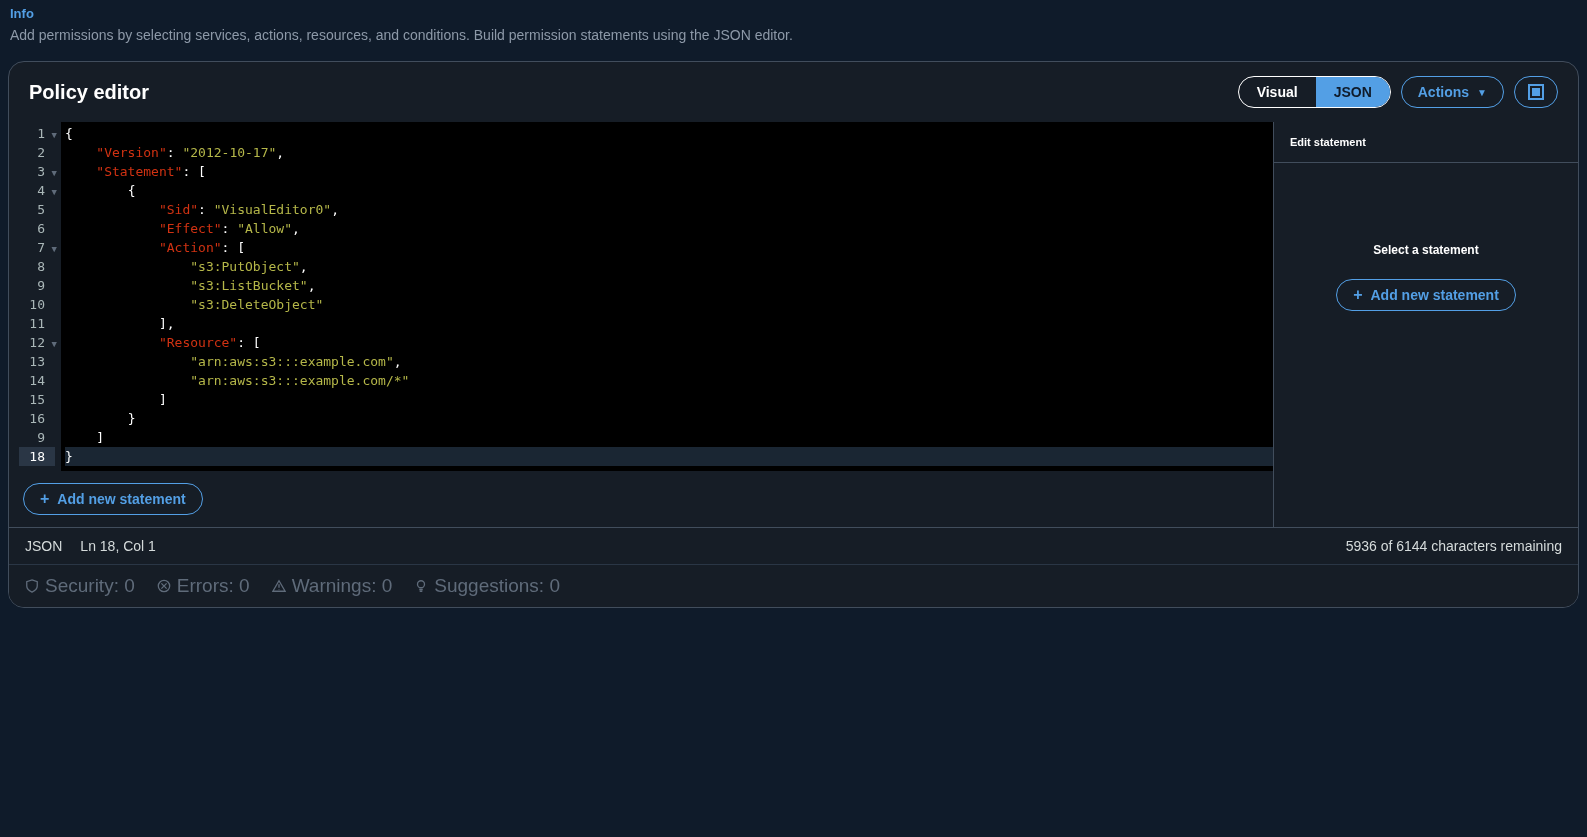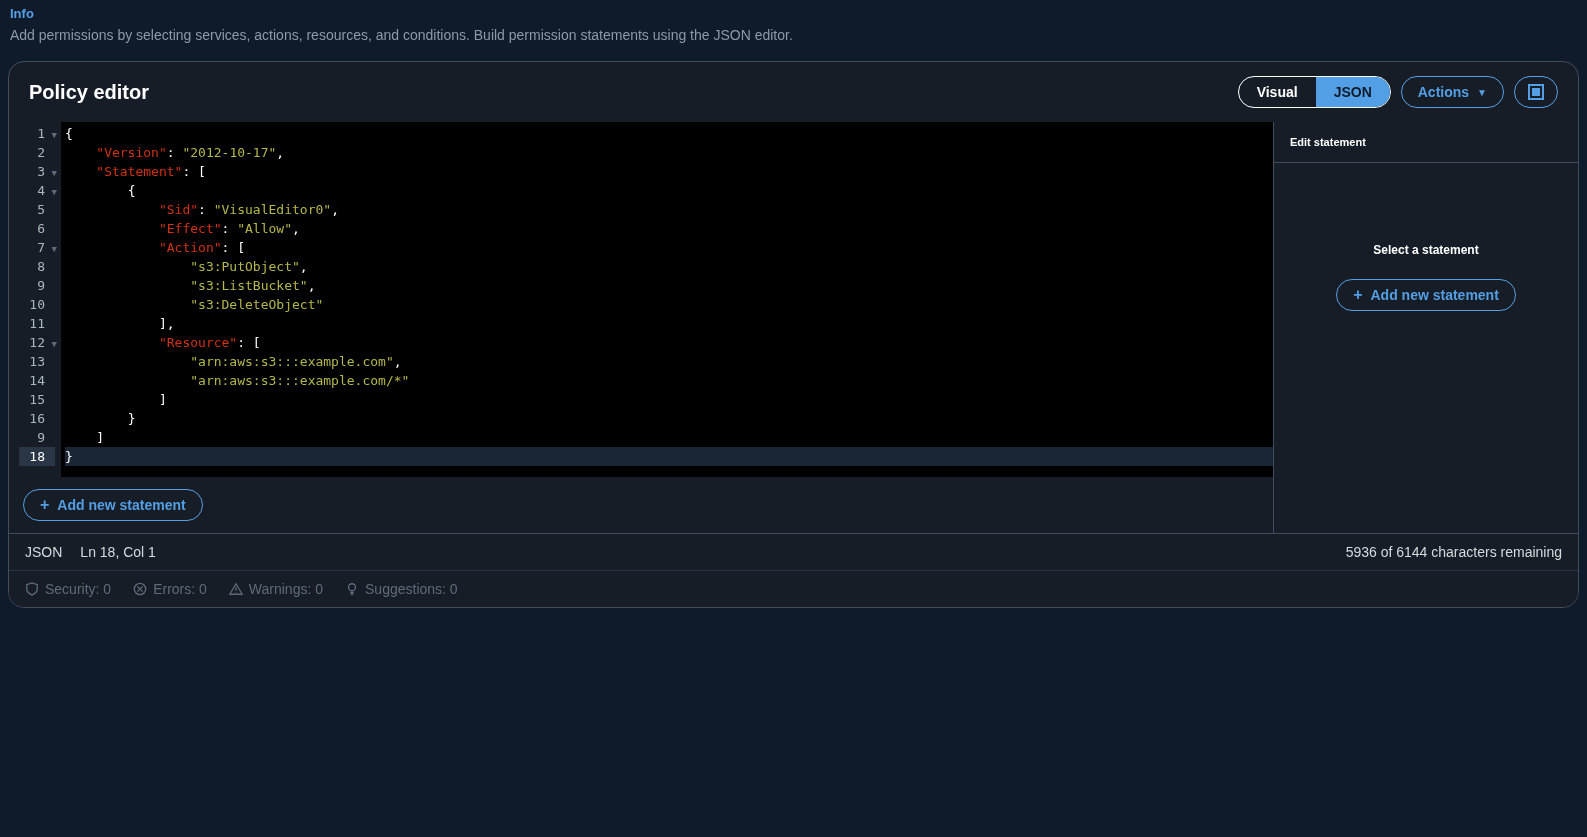--- a/index.html
+++ b/index.html
@@ -215,21 +215,21 @@
       border-top: 1px solid #414d5c;
       background: #161d26;
     }
     .status-left { display: flex; gap: 18px; }
     .status-right { margin-left: auto; }
     .footer {
       display: flex;
       align-items: center;
       gap: 22px;
       padding: 10px 16px;
-      font-size: 14px;
+      font-size: 19px;
       color: #5f6b7a;
       background: #161d26;
       border-top: 1px solid #2a3645;
     }
     .footer-item { display: inline-flex; align-items: center; gap: 6px; }
     .chev-down { font-size: 10px; }
     svg { display: block; }
   </style>
 </head>
 <body>

